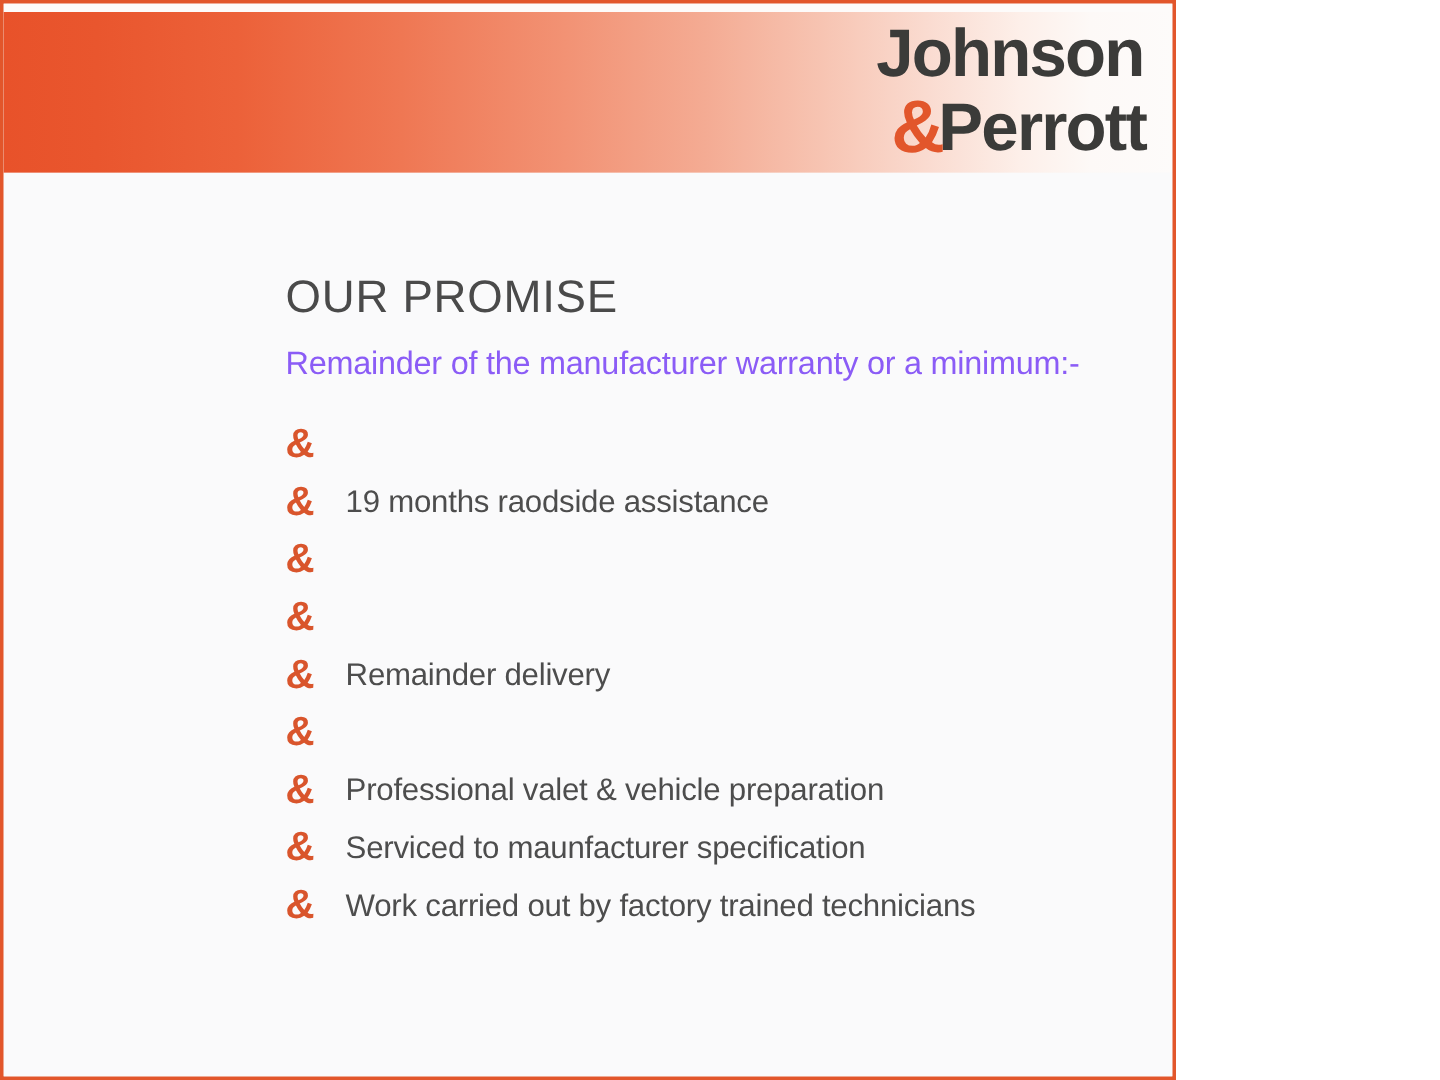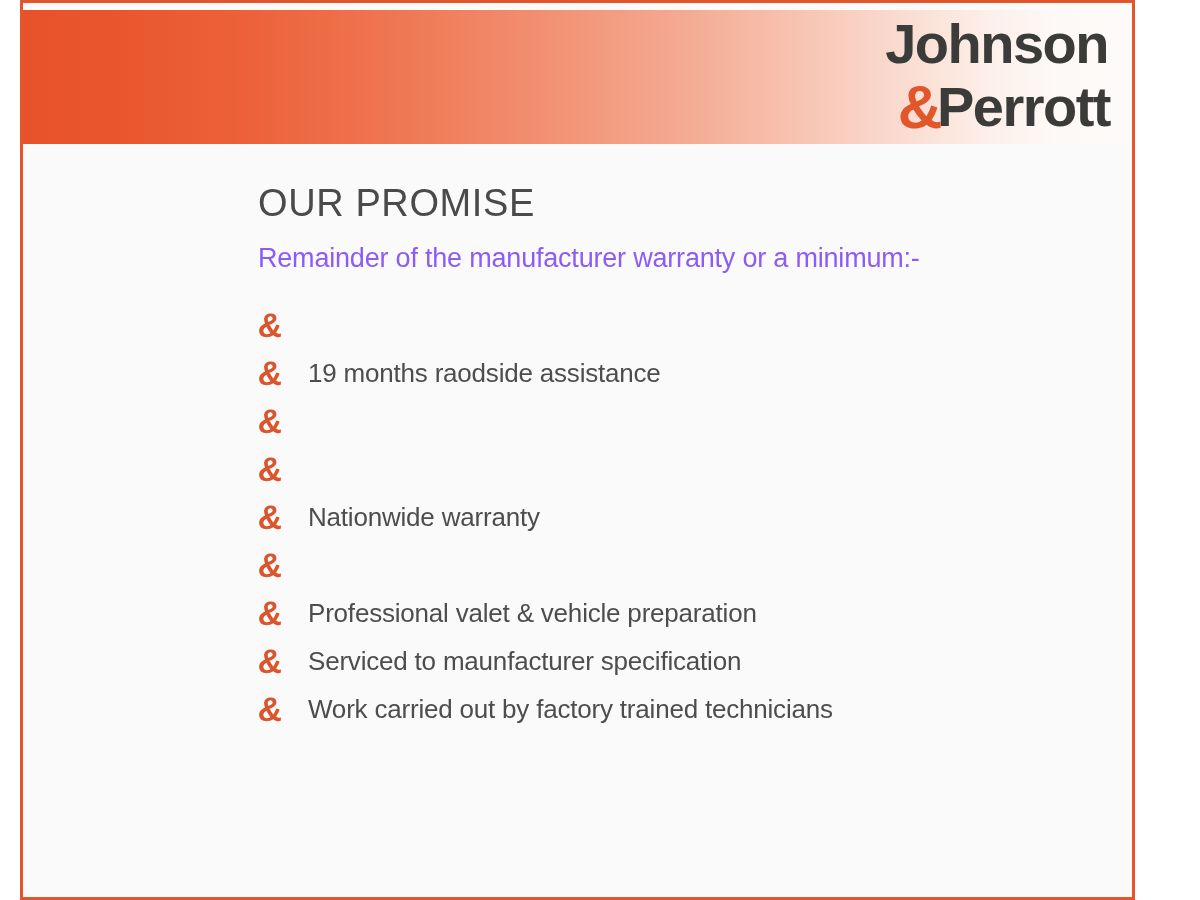--- a/index.html
+++ b/index.html
@@ -12,26 +12,25 @@
   }
 
   body {
     font-family: "Liberation Sans", sans-serif;
     background: #ffffff;
   }
 
   
   .promise-card {
     position: relative;
-    width: 1115px;
+    width: 980px;
     height: 900px;
     background: #fafafb;
     border: 3px solid #e2562b;
     overflow: hidden;
-    margin-left: 20px;
   }
 
   
   .top-gap {
     position: absolute;
     top: 0; left: 0; right: 0;
     height: 7px;
     background: #fdfbfa;
   }
 
@@ -104,21 +103,21 @@
   }
 
   
   .content {
     position: absolute;
     top: 141px;
     left: 0;
     right: 0;
     bottom: 0;
     background: #fafafb;
-    padding: 37px 0 0 235px;
+    padding: 82px 0 0 235px;
   }
 
   .page-title {
     font-family: "Liberation Sans", sans-serif;
     font-size: 38px;
     font-weight: 400;
     letter-spacing: 0.6px;
     color: #4a4a4a;
     line-height: 44px;
     margin-bottom: 16px;
@@ -205,21 +204,21 @@
       <li class="promise-item">
         <span class="amp-bullet">&amp;</span>
       </li>
 
       <li class="promise-item">
         <span class="amp-bullet">&amp;</span>
       </li>
 
       <li class="promise-item">
         <span class="amp-bullet">&amp;</span>
-        <span class="promise-text">Nationwide warranty</span>
+        <span class="promise-text">Remainder delivery</span>
       </li>
 
       <li class="promise-item">
         <span class="amp-bullet">&amp;</span>
       </li>
 
       <li class="promise-item">
         <span class="amp-bullet">&amp;</span>
         <span class="promise-text">Professional valet &amp; vehicle preparation</span>
       </li>

